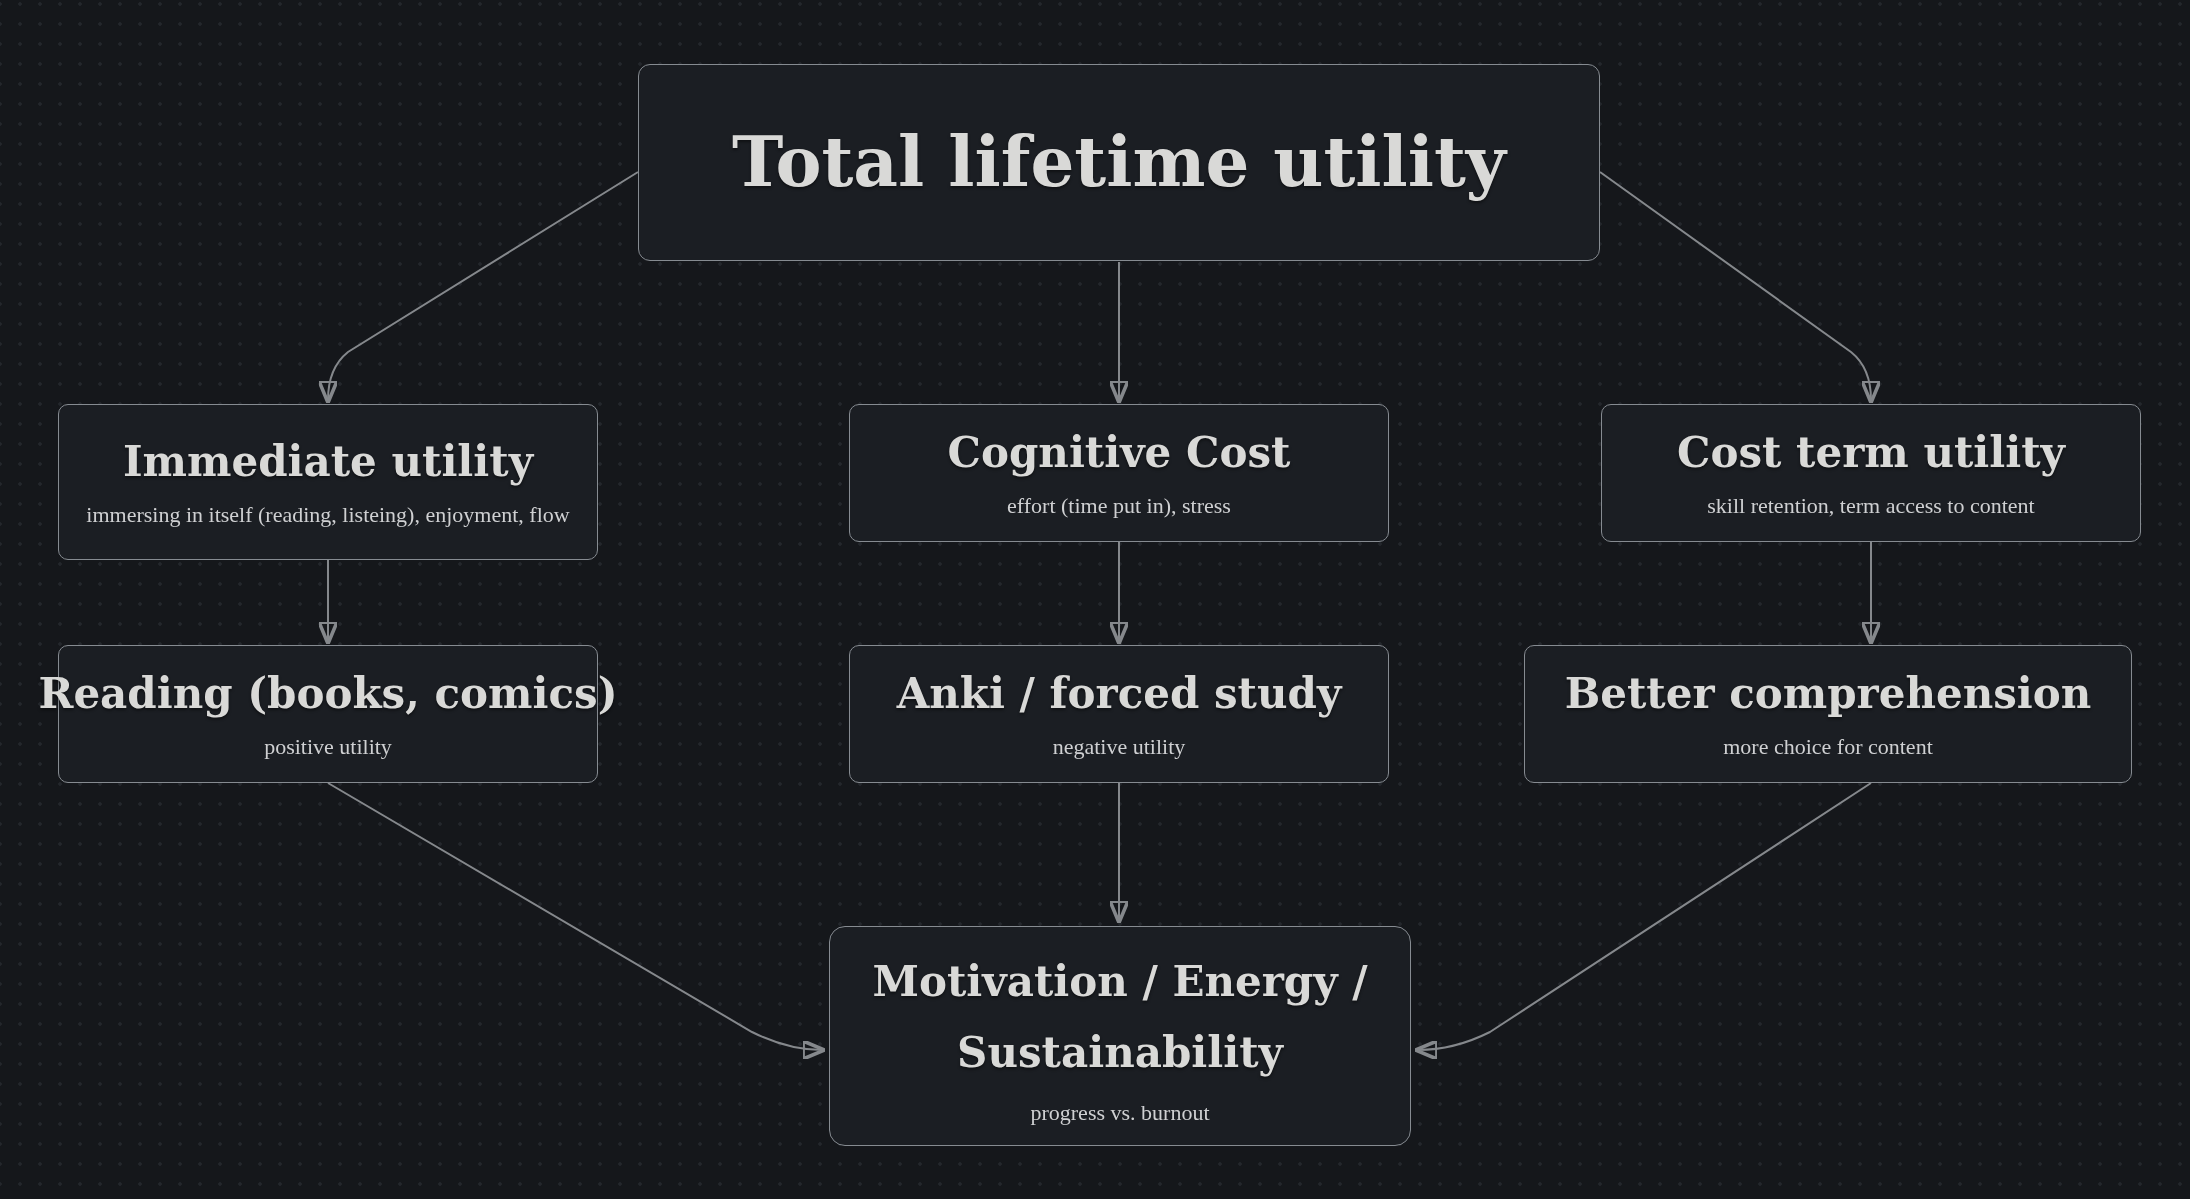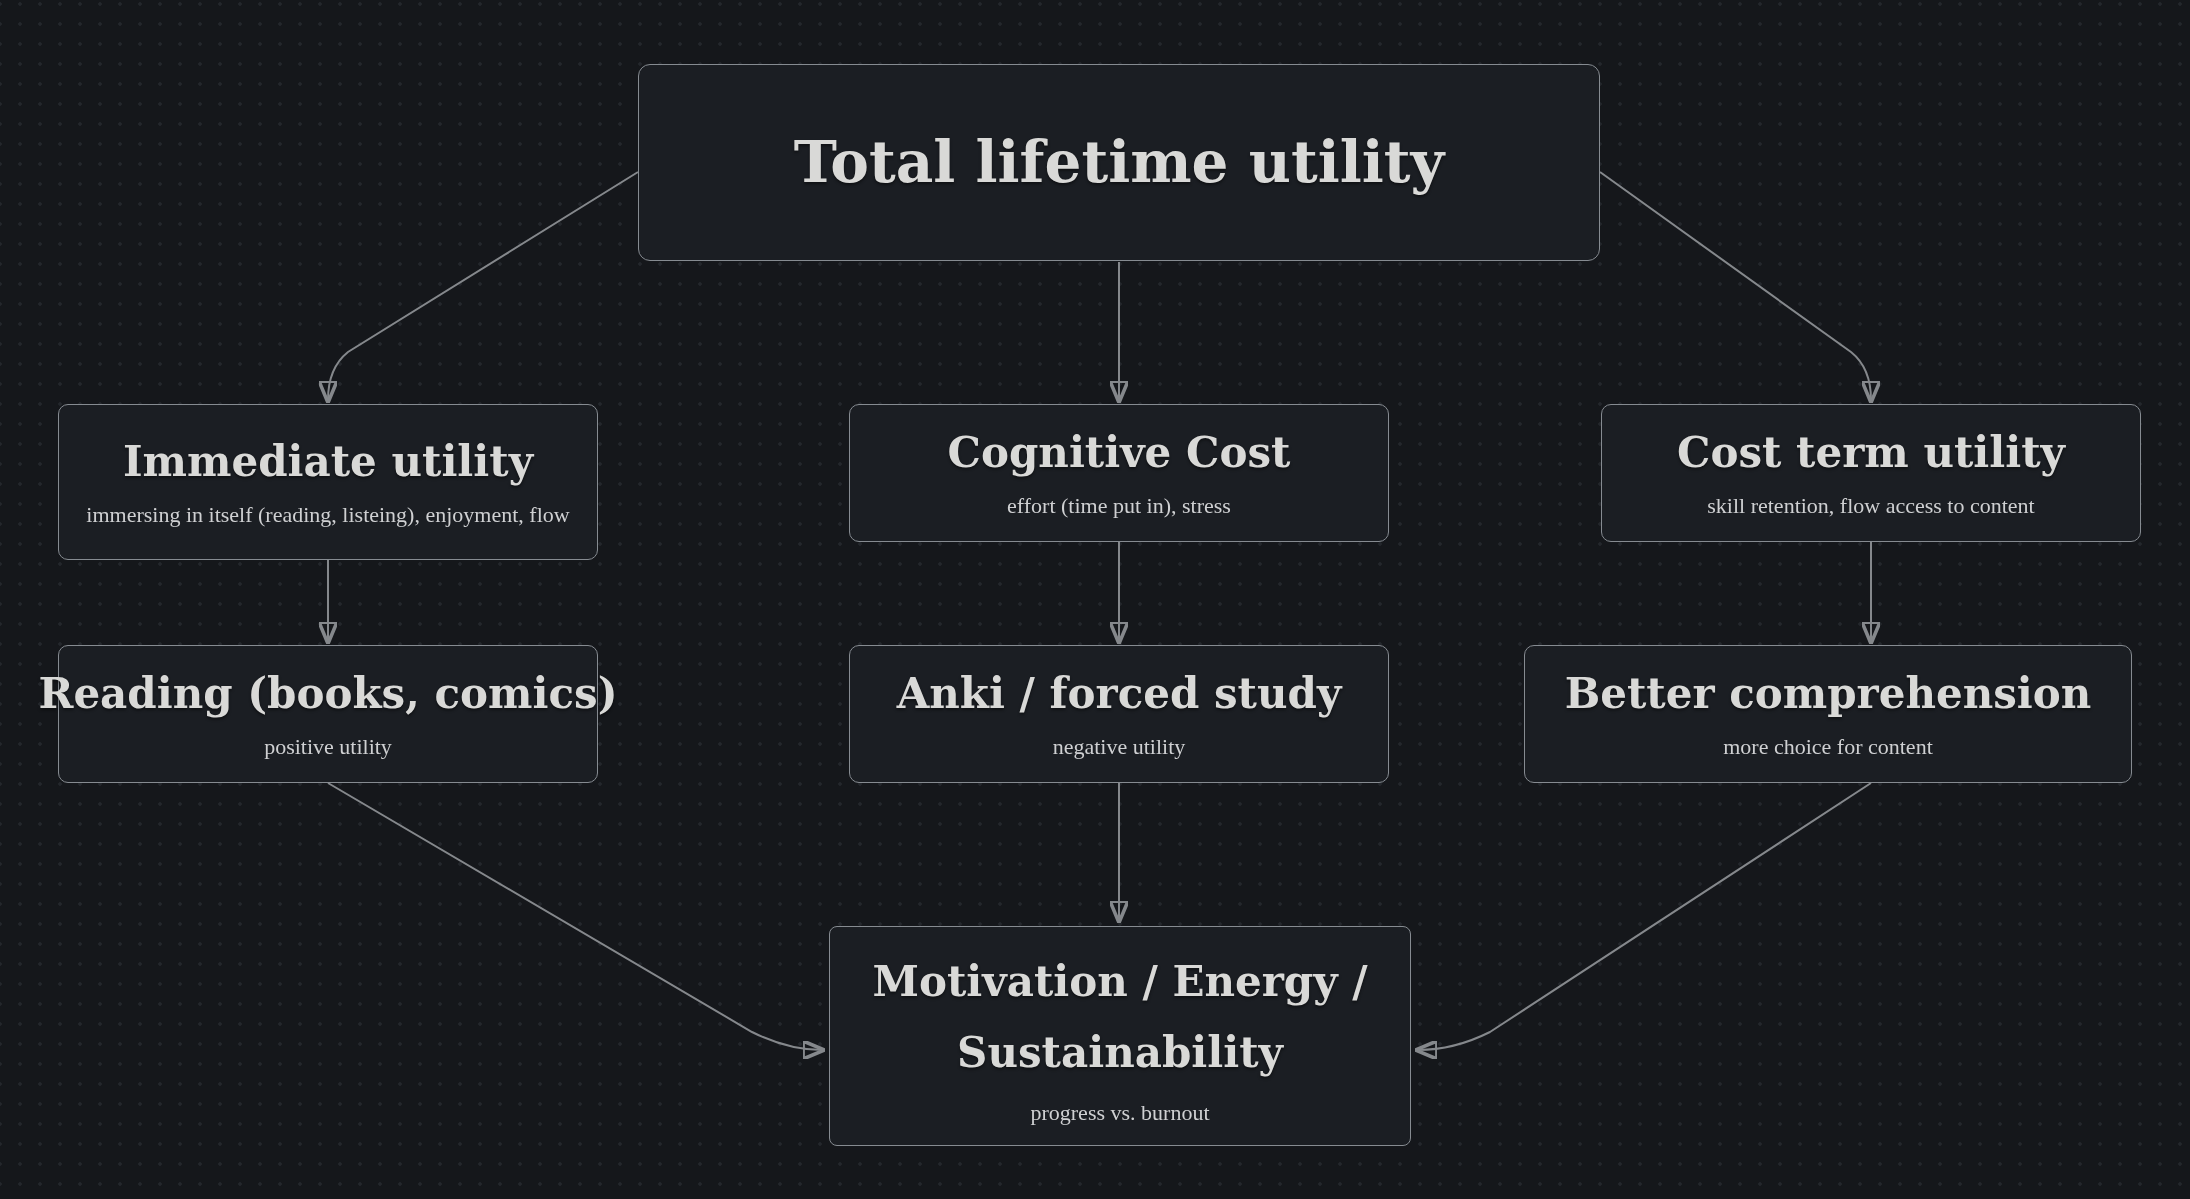--- a/index.html
+++ b/index.html
@@ -26,28 +26,28 @@
   .title{
     font-weight:bold;color:#d9d9d7;font-size:42px;line-height:1.25;
     white-space:nowrap;
     text-shadow:0 2px 3px rgba(0,0,0,0.45);
   }
   .subtitle{
     font-family:"Liberation Serif",serif;
     color:#cfd0d2;font-size:22px;line-height:1.2;white-space:nowrap;
   }
   #node-total{left:638px;top:64px;width:962px;height:197px;border-radius:12px;}
-  #node-total .title{font-size:58px;}
+  #node-total .title{font-size:69px;}
   #node-immediate{left:58px;top:404px;width:540px;height:156px;}
   #node-cognitive{left:849px;top:404px;width:540px;height:138px;}
   #node-longterm{left:1601px;top:404px;width:540px;height:138px;}
   #node-reading{left:58px;top:645px;width:540px;height:138px;}
   #node-anki{left:849px;top:645px;width:540px;height:138px;}
   #node-better{left:1524px;top:645px;width:608px;height:138px;}
-  #node-motivation{left:829px;top:926px;width:582px;height:220px;gap:11px;border-radius:8px;}
+  #node-motivation{left:829px;top:926px;width:582px;height:220px;gap:11px;border-radius:16px;}
   #node-motivation .title{white-space:normal;line-height:1.7;max-width:520px;}
 </style>
 </head>
 <body>
 
 <div class="canvas">
 
   <svg class="edges" viewBox="0 0 2190 1199">
     <defs>
       <marker id="arrow" viewBox="0 0 12 10" markerWidth="22" markerHeight="18" refX="10.5" refY="5" orient="auto" markerUnits="userSpaceOnUse">
@@ -74,21 +74,21 @@
     <div class="subtitle">immersing in itself (reading, listeing), enjoyment, flow</div>
   </div>
 
   <div class="node" id="node-cognitive">
     <div class="title">Cognitive Cost</div>
     <div class="subtitle">effort (time put in), stress</div>
   </div>
 
   <div class="node" id="node-longterm">
     <div class="title">Cost term utility</div>
-    <div class="subtitle">skill retention, flow access to content</div>
+    <div class="subtitle">skill retention, term access to content</div>
   </div>
 
   <div class="node" id="node-reading">
     <div class="title">Reading (books, comics)</div>
     <div class="subtitle">positive utility</div>
   </div>
 
   <div class="node" id="node-anki">
     <div class="title">Anki / forced study</div>
     <div class="subtitle">negative utility</div>

